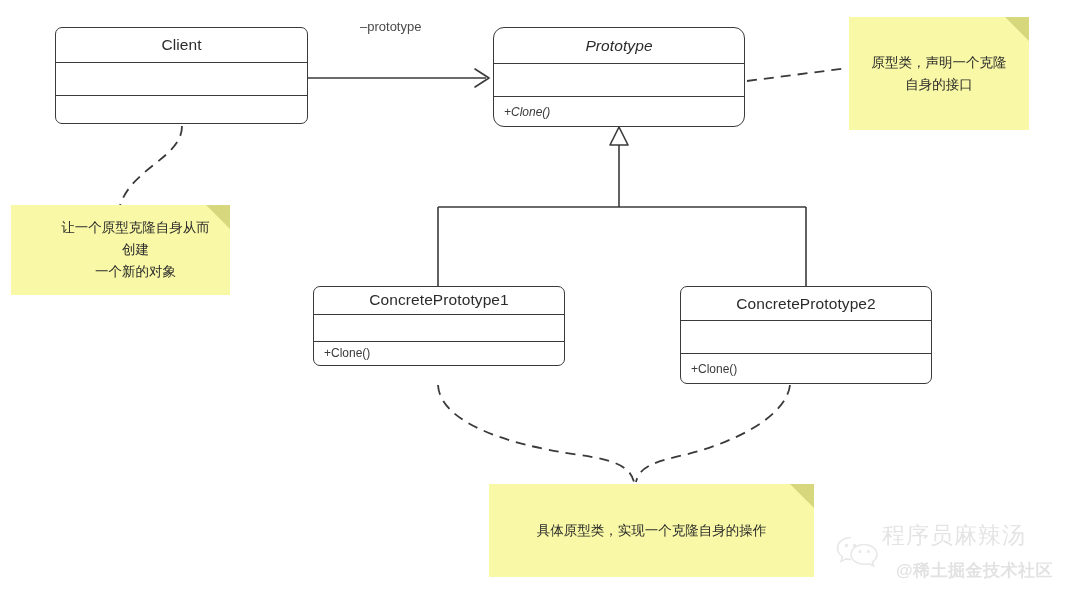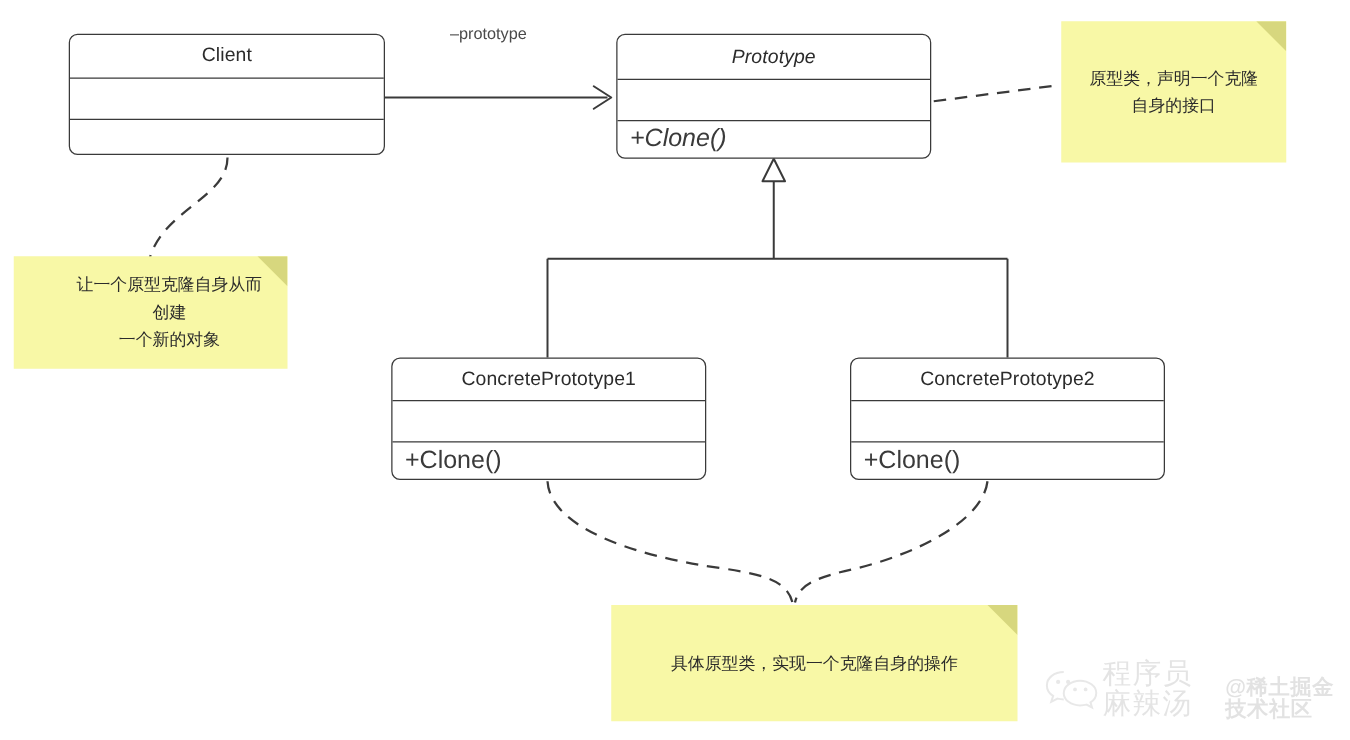--- a/index.html
+++ b/index.html
@@ -53,41 +53,41 @@
   .uml-attrs {
     box-sizing: border-box;
     border-bottom: 1.6px solid #3a3a3a;
     flex: 1 1 auto;
   }
   .uml-ops {
     box-sizing: border-box;
     display: flex;
     align-items: center;
     padding-left: 10px;
-    font-size: 20px;
+    font-size: 12px;
     color: #3a3a3a;
     white-space: nowrap;
   }
   .abstract .uml-name,
   .abstract .uml-ops {
     font-style: italic;
   }
 
   
   #class-client       { left: 55px;  top: 27px;  width: 253px; height: 97px; }
   #class-client .uml-name  { height: 35px; }
   #class-client .uml-attrs { height: 33px; }
   #class-client .uml-ops   { height: 27px; }
 
-  #class-prototype    { left: 493px; top: 27px;  width: 252px; height: 100px; }
+  #class-prototype    { left: 493px; top: 27px;  width: 252px; height: 100px; border-radius: 11px; }
   #class-prototype .uml-name  { height: 36px; }
   #class-prototype .uml-attrs { height: 33px; }
   #class-prototype .uml-ops   { height: 29px; }
 
-  #class-concrete1    { left: 313px; top: 286px; width: 252px; height: 98px; }
+  #class-concrete1    { left: 313px; top: 286px; width: 252px; height: 80px; }
   #class-concrete2    { left: 680px; top: 286px; width: 252px; height: 98px; }
   #class-concrete1 .uml-name, #class-concrete2 .uml-name   { height: 34px; }
   #class-concrete1 .uml-attrs, #class-concrete2 .uml-attrs { height: 33px; }
   #class-concrete1 .uml-ops, #class-concrete2 .uml-ops     { height: 29px; }
 
   
   .edge-label {
     position: absolute;
     font-size: 13px;
     color: #4a4a4a;
@@ -143,21 +143,21 @@
   }
   #watermark .wm-logo {
     flex: 0 0 auto;
     width: 42px;
     height: 34px;
     position: relative;
     margin-right: 4px;
   }
   #watermark .wm-text {
     display: flex;
-    flex-direction: row;
+    flex-direction: column;
     color: #9a9a9a;
     line-height: 1.05;
   }
   #watermark .wm-line1 {
     font-size: 23px;
     letter-spacing: 1px;
     color: #a8a8a8;
   }
   #watermark .wm-line2 {
     font-size: 17px;

